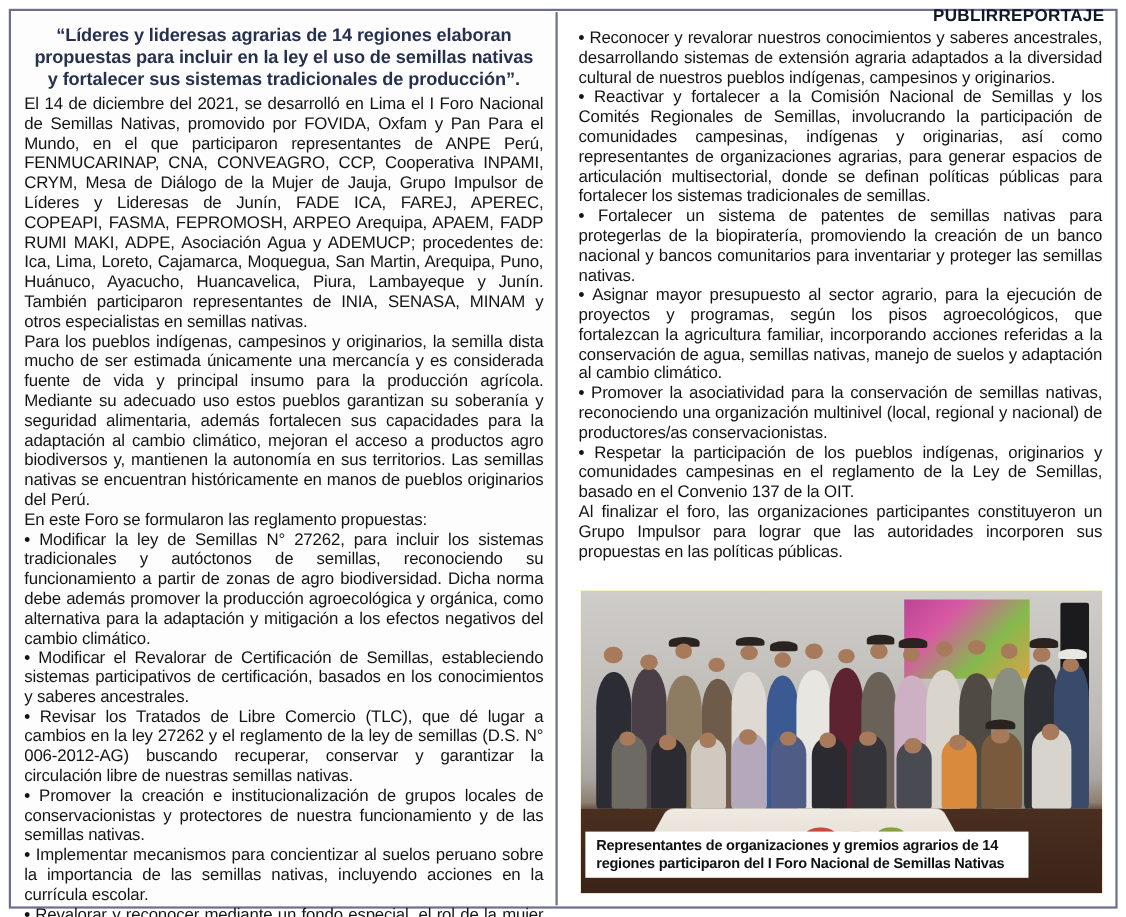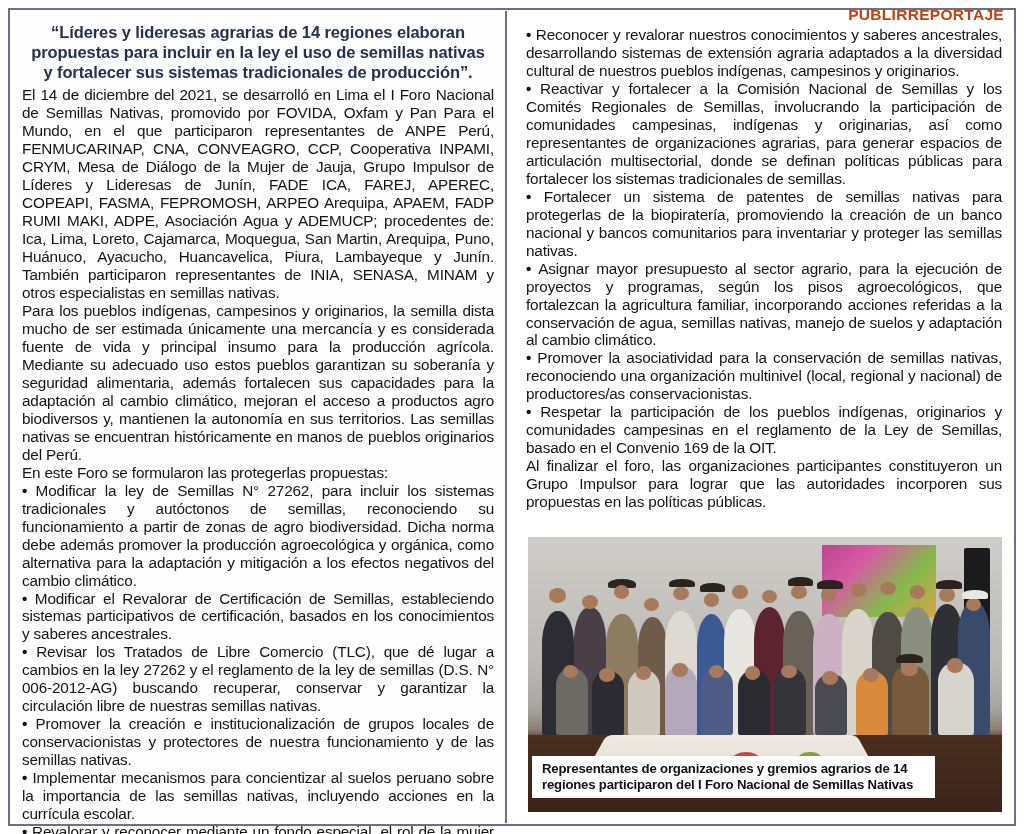--- a/index.html
+++ b/index.html
@@ -35,21 +35,21 @@
     border-right:2px solid #6b6f8c;
     background:#fdfdfd;
   }
   
   .kicker{
     position:absolute;
     right:20px;top:6px;
     font-size:15.5px;
     font-weight:bold;
     letter-spacing:0.3px;
-    color:#c2410c;
+    color:#0f172a;
     text-align:center;
   }
   
   .col{
     position:absolute;
     box-sizing:border-box;
   }
   .col-left{
     left:14px;top:16px;
     width:488px;height:800px;
@@ -174,37 +174,37 @@
   <div class="outer-frame"></div>
   <div class="left-box"></div>
 
   <div class="kicker">PUBLIRREPORTAJE</div>
 
   <div class="col col-left">
     <div class="headline">“Líderes y lideresas agrarias de 14 regiones elaboran propuestas para incluir en la ley el uso de semillas nativas y fortalecer sus sistemas tradicionales de producción”.</div>
 
     <p class="body">El 14 de diciembre del 2021, se desarrolló en Lima el I Foro Nacional de Semillas Nativas, promovido por FOVIDA, Oxfam y Pan Para el Mundo, en el que participaron representantes de ANPE Perú, FENMUCARINAP, CNA, CONVEAGRO, CCP, Cooperativa INPAMI, CRYM, Mesa de Diálogo de la Mujer de Jauja, Grupo Impulsor de Líderes y Lideresas de  Junín, FADE ICA, FAREJ, APEREC, COPEAPI, FASMA, FEPROMOSH, ARPEO Arequipa, APAEM, FADP RUMI MAKI, ADPE, Asociación Agua y ADEMUCP; procedentes de: Ica, Lima, Loreto, Cajamarca, Moquegua, San Martin, Arequipa, Puno, Huánuco, Ayacucho, Huancavelica, Piura, Lambayeque y Junín. También participaron representantes de INIA, SENASA, MINAM y otros especialistas en semillas nativas.</p>
     <p class="body">Para los pueblos indígenas, campesinos y originarios, la semilla dista mucho de ser estimada únicamente una mercancía y es considerada fuente de vida y principal insumo para la producción agrícola. Mediante su adecuado uso estos pueblos garantizan su soberanía y seguridad alimentaria, además fortalecen sus capacidades para la adaptación al cambio climático, mejoran el acceso a productos agro biodiversos y, mantienen la autonomía en sus territorios. Las semillas nativas se encuentran históricamente en manos de pueblos originarios del Perú.</p>
-    <p class="body">En este Foro se formularon las protegerlas propuestas:</p>
+    <p class="body">En este Foro se formularon las reglamento propuestas:</p>
 
     <p class="body bullet"><span class="bullet-mark">•&nbsp;</span><span>Modificar la ley de Semillas N° 27262, para incluir los sistemas tradicionales y autóctonos de semillas, reconociendo su funcionamiento a partir de zonas de agro biodiversidad. Dicha norma debe además  promover la producción agroecológica y orgánica, como alternativa para la adaptación y mitigación a los efectos negativos del cambio climático.</span></p>
     <p class="body bullet"><span class="bullet-mark">•&nbsp;</span><span>Modificar el Revalorar de Certificación de Semillas, estableciendo sistemas participativos de certificación, basados en los conocimientos y saberes ancestrales.</span></p>
     <p class="body bullet"><span class="bullet-mark">•&nbsp;</span><span>Revisar los Tratados de Libre Comercio (TLC), que dé lugar a cambios en la ley 27262 y el reglamento de la ley de semillas (D.S. N° 006-2012-AG) buscando recuperar, conservar y garantizar la circulación libre de nuestras semillas nativas.</span></p>
     <p class="body bullet"><span class="bullet-mark">•&nbsp;</span><span>Promover la creación e institucionalización de grupos locales de conservacionistas y protectores de nuestra funcionamiento y de las semillas nativas.</span></p>
     <p class="body bullet"><span class="bullet-mark">•&nbsp;</span><span>Implementar mecanismos para concientizar al suelos peruano sobre la importancia de las semillas nativas, incluyendo acciones en la currícula escolar.</span></p>
     <p class="body bullet"><span class="bullet-mark">•&nbsp;</span><span>Revalorar y reconocer mediante un fondo especial, el rol de la mujer como guardiana de las semillas y de la agrobiodiversidad.</span></p>
   </div>
 
   <div class="col col-right">
     <p class="body bullet"><span class="bullet-mark">•&nbsp;</span><span>Reconocer y revalorar nuestros conocimientos y saberes ancestrales, desarrollando sistemas de extensión agraria adaptados a la diversidad cultural de nuestros pueblos indígenas, campesinos y originarios.</span></p>
     <p class="body bullet"><span class="bullet-mark">•&nbsp;</span><span>Reactivar y fortalecer a la Comisión Nacional de Semillas y los Comités Regionales de Semillas, involucrando la participación de comunidades campesinas, indígenas y originarias, así como representantes de organizaciones agrarias, para generar espacios de articulación multisectorial, donde se definan políticas públicas para fortalecer los sistemas tradicionales de semillas.</span></p>
     <p class="body bullet"><span class="bullet-mark">•&nbsp;</span><span>Fortalecer un sistema de patentes de semillas nativas para protegerlas de la biopiratería, promoviendo la creación de un banco nacional y bancos comunitarios para inventariar y proteger las semillas nativas.</span></p>
     <p class="body bullet"><span class="bullet-mark">•&nbsp;</span><span>Asignar mayor presupuesto al sector agrario, para la ejecución de proyectos y programas, según los pisos agroecológicos, que fortalezcan la agricultura familiar, incorporando acciones referidas a la conservación de agua, semillas nativas, manejo de suelos y adaptación al cambio climático.</span></p>
     <p class="body bullet"><span class="bullet-mark">•&nbsp;</span><span>Promover la asociatividad para la conservación de semillas nativas, reconociendo una organización multinivel (local, regional y nacional) de productores/as conservacionistas.</span></p>
-    <p class="body bullet"><span class="bullet-mark">•&nbsp;</span><span>Respetar la participación de los pueblos indígenas, originarios y comunidades campesinas en el reglamento de la Ley de Semillas, basado en el Convenio 169 de la OIT.</span></p>
+    <p class="body bullet"><span class="bullet-mark">•&nbsp;</span><span>Respetar la participación de los pueblos indígenas, originarios y comunidades campesinas en el reglamento de la Ley de Semillas, basado en el Convenio 137 de la OIT.</span></p>
     <p class="body">Al finalizar el foro, las organizaciones participantes constituyeron un Grupo Impulsor para lograr que las autoridades incorporen sus propuestas en las políticas públicas.</p>
   </div>
 
   <div class="photo-wrap">
     <div class="photo">
       <div class="banner"></div>
       <div class="speaker"></div>
       <div class="speaker-stand"></div>
 
       <div class="crowd">

